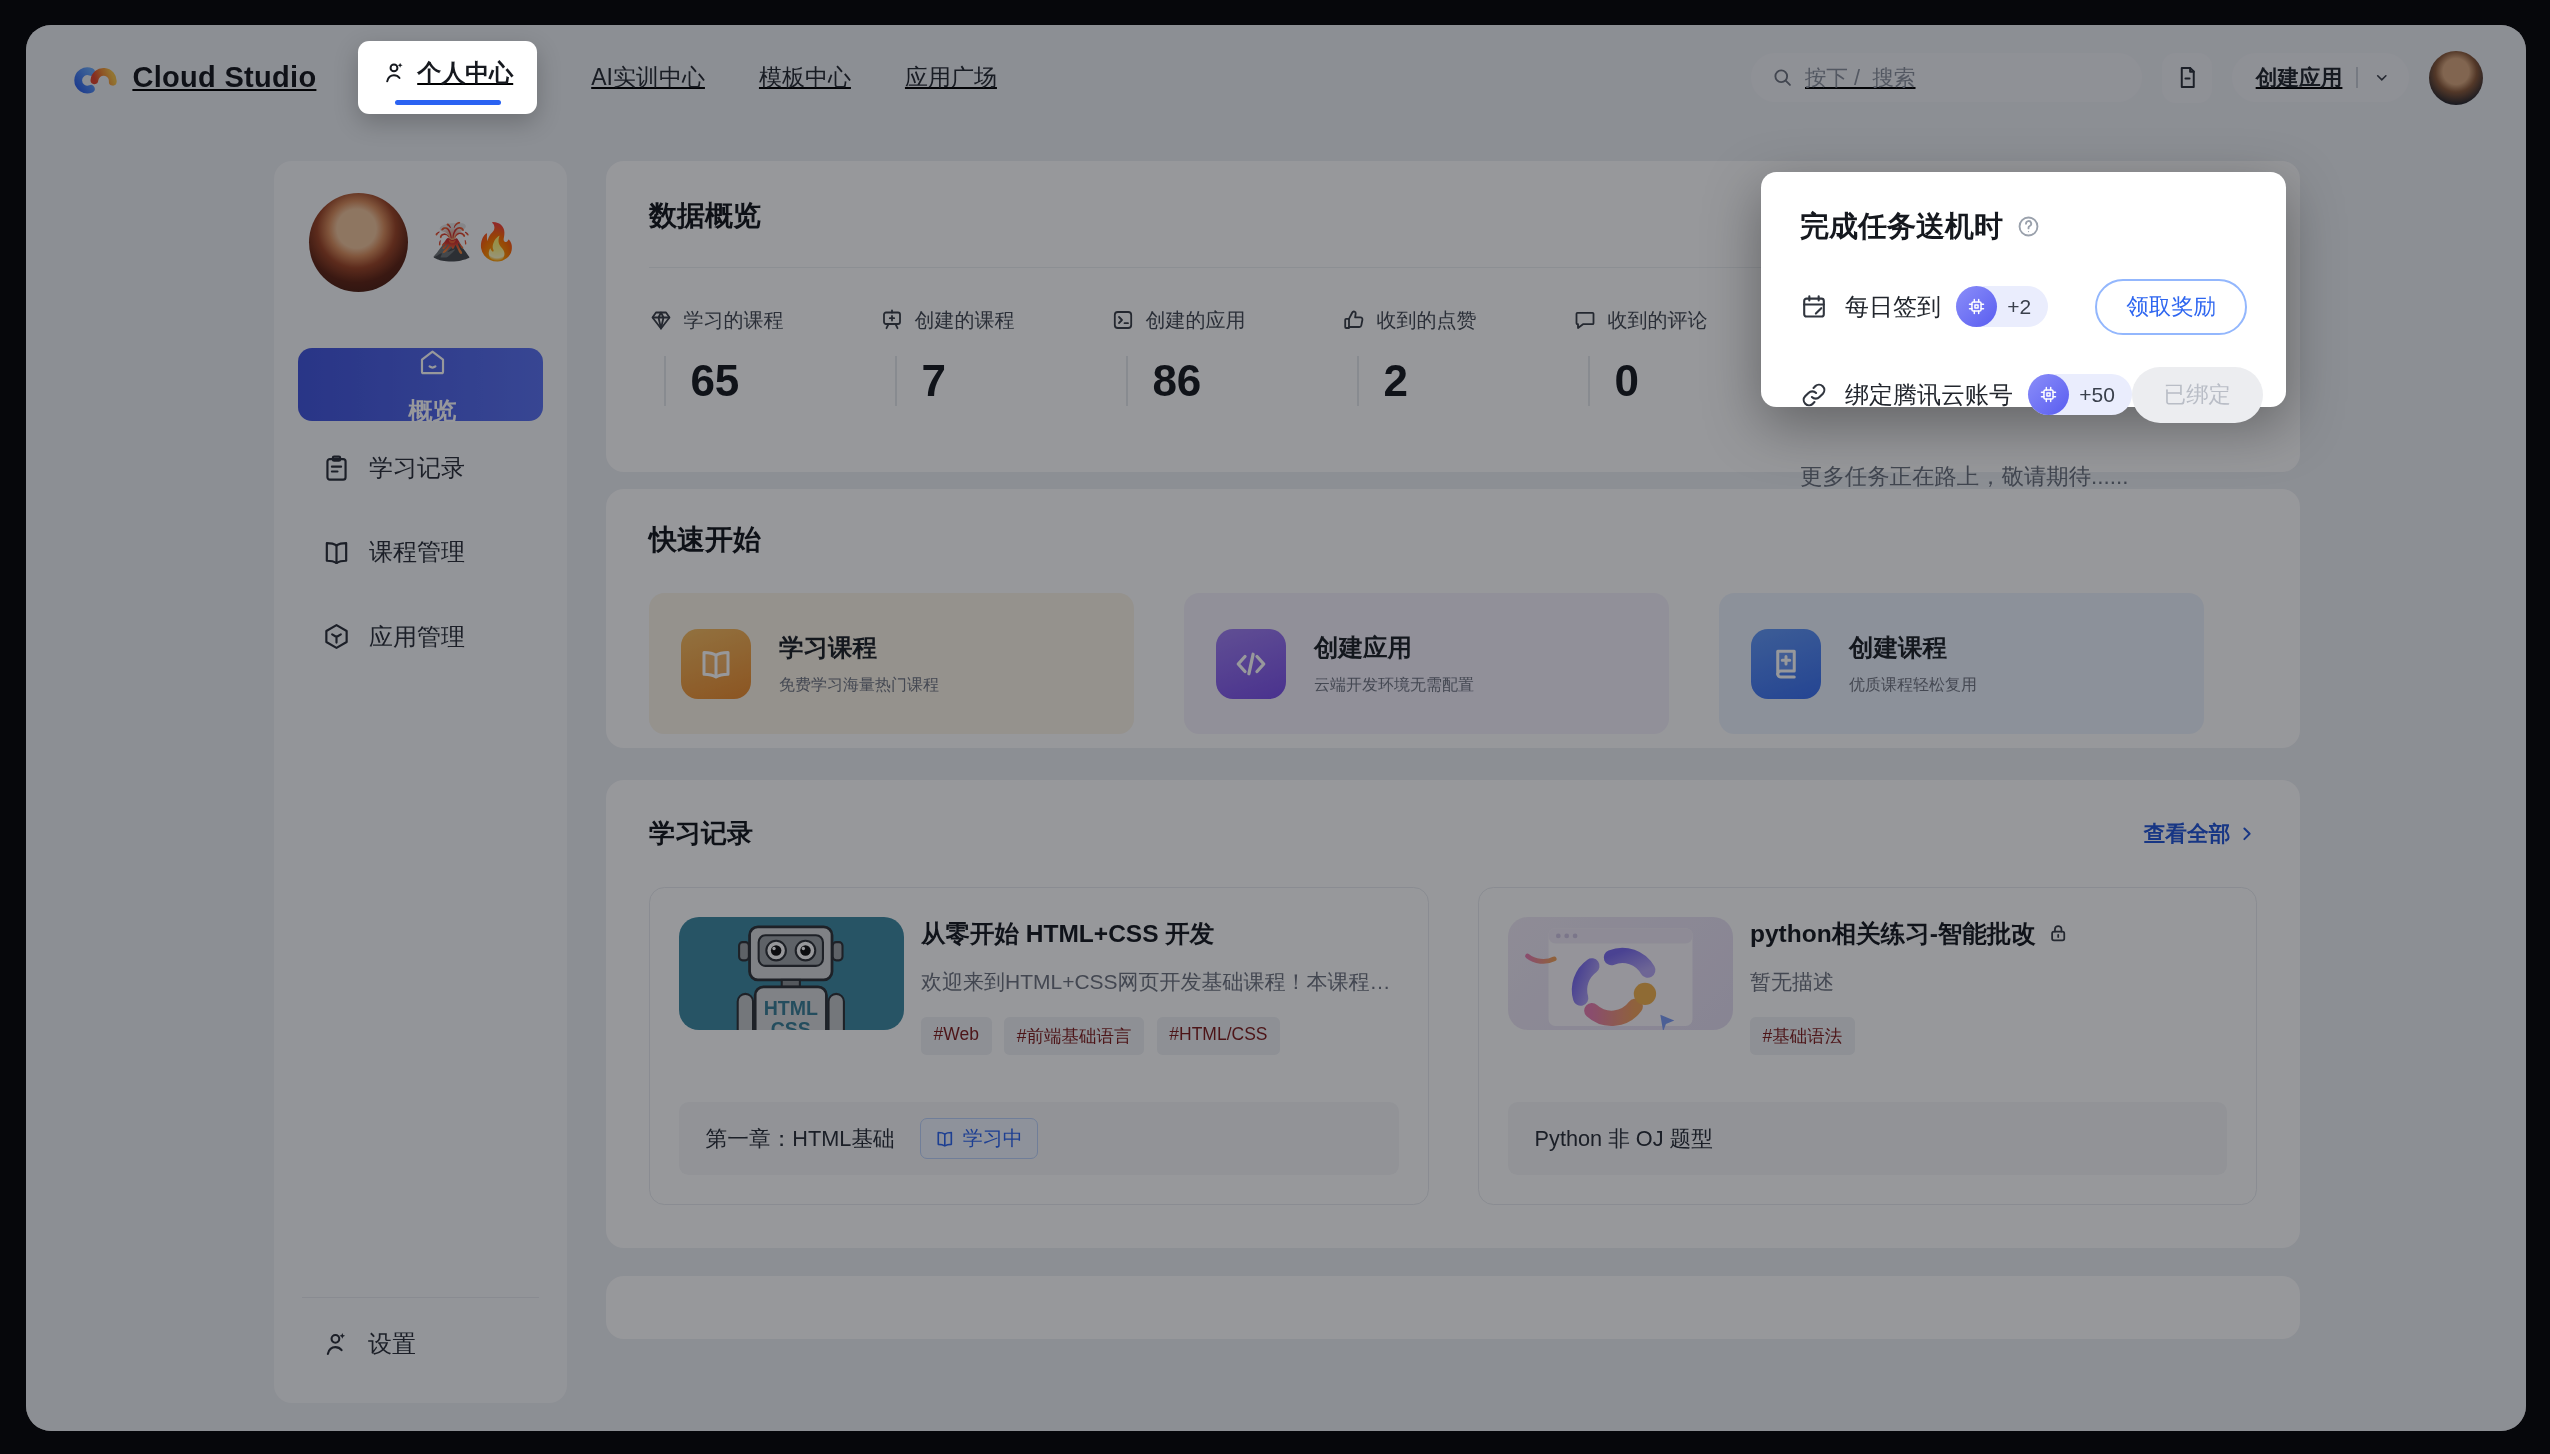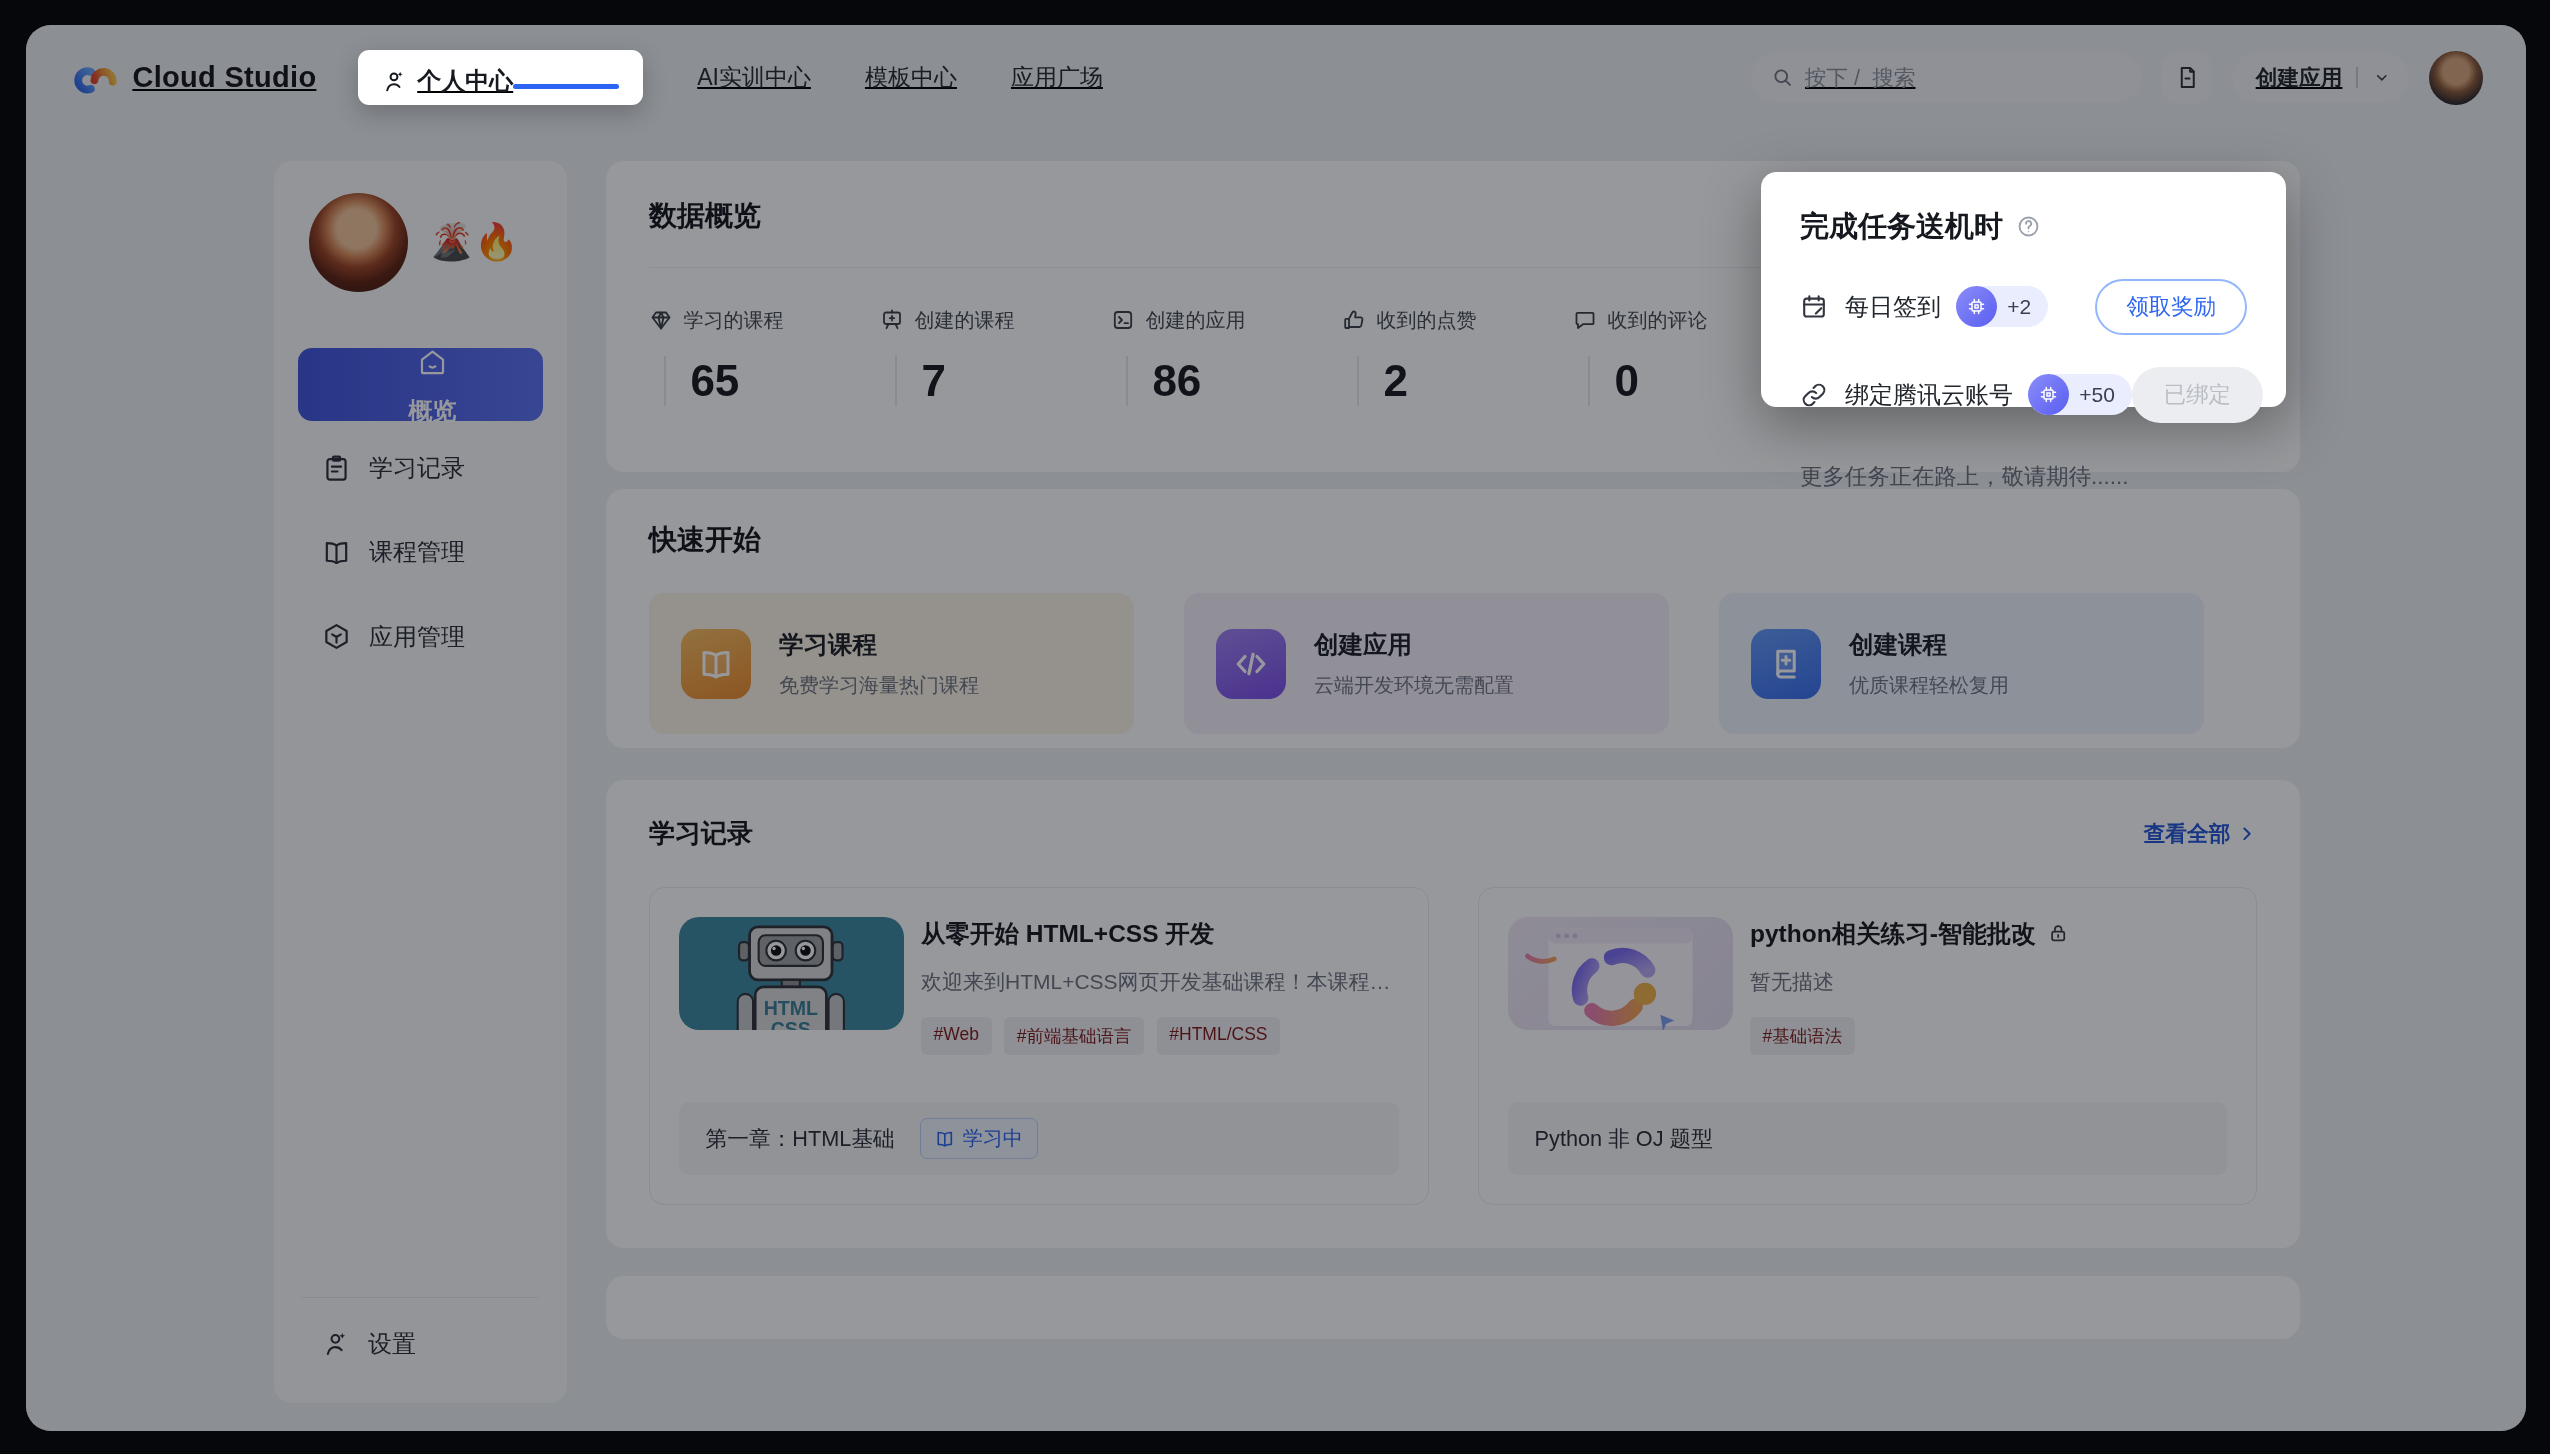--- a/index.html
+++ b/index.html
@@ -13,21 +13,21 @@
   .dim { position:absolute; inset:0; background:rgba(8,10,16,0.42); z-index:50; }
 
   
   .nav { position:absolute; left:0; top:0; width:100%; height:106px;
          display:flex; align-items:center; padding:0 43px;text-decoration:underline; }
   .brand { display:flex; align-items:center; gap:15.4px; margin-right:42px; }
   .brand-name { font-size:29px; font-weight:800; color:#15181d; letter-spacing:0.3px; white-space:nowrap; }
   .tabs { display:flex; align-items:center; gap:54px; }
   .tab { font-size:23px; color:#262b33; font-weight:500; white-space:nowrap; }
   .tab-active-box { position:relative; z-index:60; background:#fff; border-radius:11.2px;
-        padding:15.4px 24px 8.4px 24px; display:flex; flex-direction:row; align-items:center;
+        padding:15.4px 24px 8.4px 24px; display:flex; flex-direction:column; align-items:center;
         box-shadow:0 8.4px 24px rgba(0,0,0,.22); }
   .tab-active-row { display:flex; align-items:center; gap:9.8px; font-size:24px; font-weight:700; color:#16191f; }
   .tab-underline { margin-top:11.2px; width:106px; height:5.6px; border-radius:3.5px; background:#2b63f2; }
   .nav-right { margin-left:auto; display:flex; align-items:center; gap:19.6px; }
   .search { width:391px; height:49px; border-radius:24.5px; background:#f2f3f7;
             display:flex; align-items:center; gap:11.2px; padding:0 19.6px; color:#878d99; }
   .search input { flex:1; border:none; outline:none; background:transparent; font-size:21.7px; color:#6d737f; font-family:inherit; }
   .search input::placeholder { color:#8b919d; }
   .icon-btn { width:50px; height:50px; border-radius:14px; background:#f2f3f7; display:flex; align-items:center; justify-content:center; color:#2c313a; }
   .create-btn { height:49px; border-radius:24.5px; background:#f2f3f7; display:flex; align-items:center; padding:0 18px 0 24px; gap:14px; }
@@ -69,21 +69,21 @@
   .quick-row { display:flex; gap:50px; margin-top:34px; }
   .quick-item { width:485px; height:141px; border-radius:15.4px; display:flex; align-items:center; padding:0 32px; gap:28px; }
   .quick-icon { width:70px; height:70px; border-radius:17px; display:flex; align-items:center; justify-content:center; flex-shrink:0; }
   .qi-orange { background:linear-gradient(160deg,#f6bd62,#ec8c2e); }
   .qi-purple { background:linear-gradient(160deg,#a181f3,#7a4fe9); }
   .qi-blue   { background:linear-gradient(160deg,#649af7,#3a6ff0); }
   .qc-orange { background:#fbf4e7; }
   .qc-purple { background:#f5f1fc; }
   .qc-blue   { background:#edf3fd; }
   .quick-title { font-size:24.5px; font-weight:700; color:#1d2127; }
-  .quick-desc { margin-top:11.2px; font-size:20px; color:#717682; }
+  .quick-desc { margin-top:11.2px; font-size:16px; color:#717682; }
 
   .recent-title { margin-top:75px; font-size:32px; font-weight:800; color:#14171c; }
   .panel { margin-top:32px; height:468px; padding:36px 43px; }
   .panel-head { display:flex; align-items:center; }
   .panel-title { font-size:26px; font-weight:700; color:#14171c; }
   .view-all { margin-left:auto; display:flex; align-items:center; gap:7px; color:#2456d8; font-size:21.7px; font-weight:600; }
 
   .course-row { display:flex; gap:49px; margin-top:36px; }
   .course-card { width:780px; height:318px; border:1.4px solid #e9ebef; border-radius:15.4px; padding:29px;
                  display:flex; flex-direction:column; }

